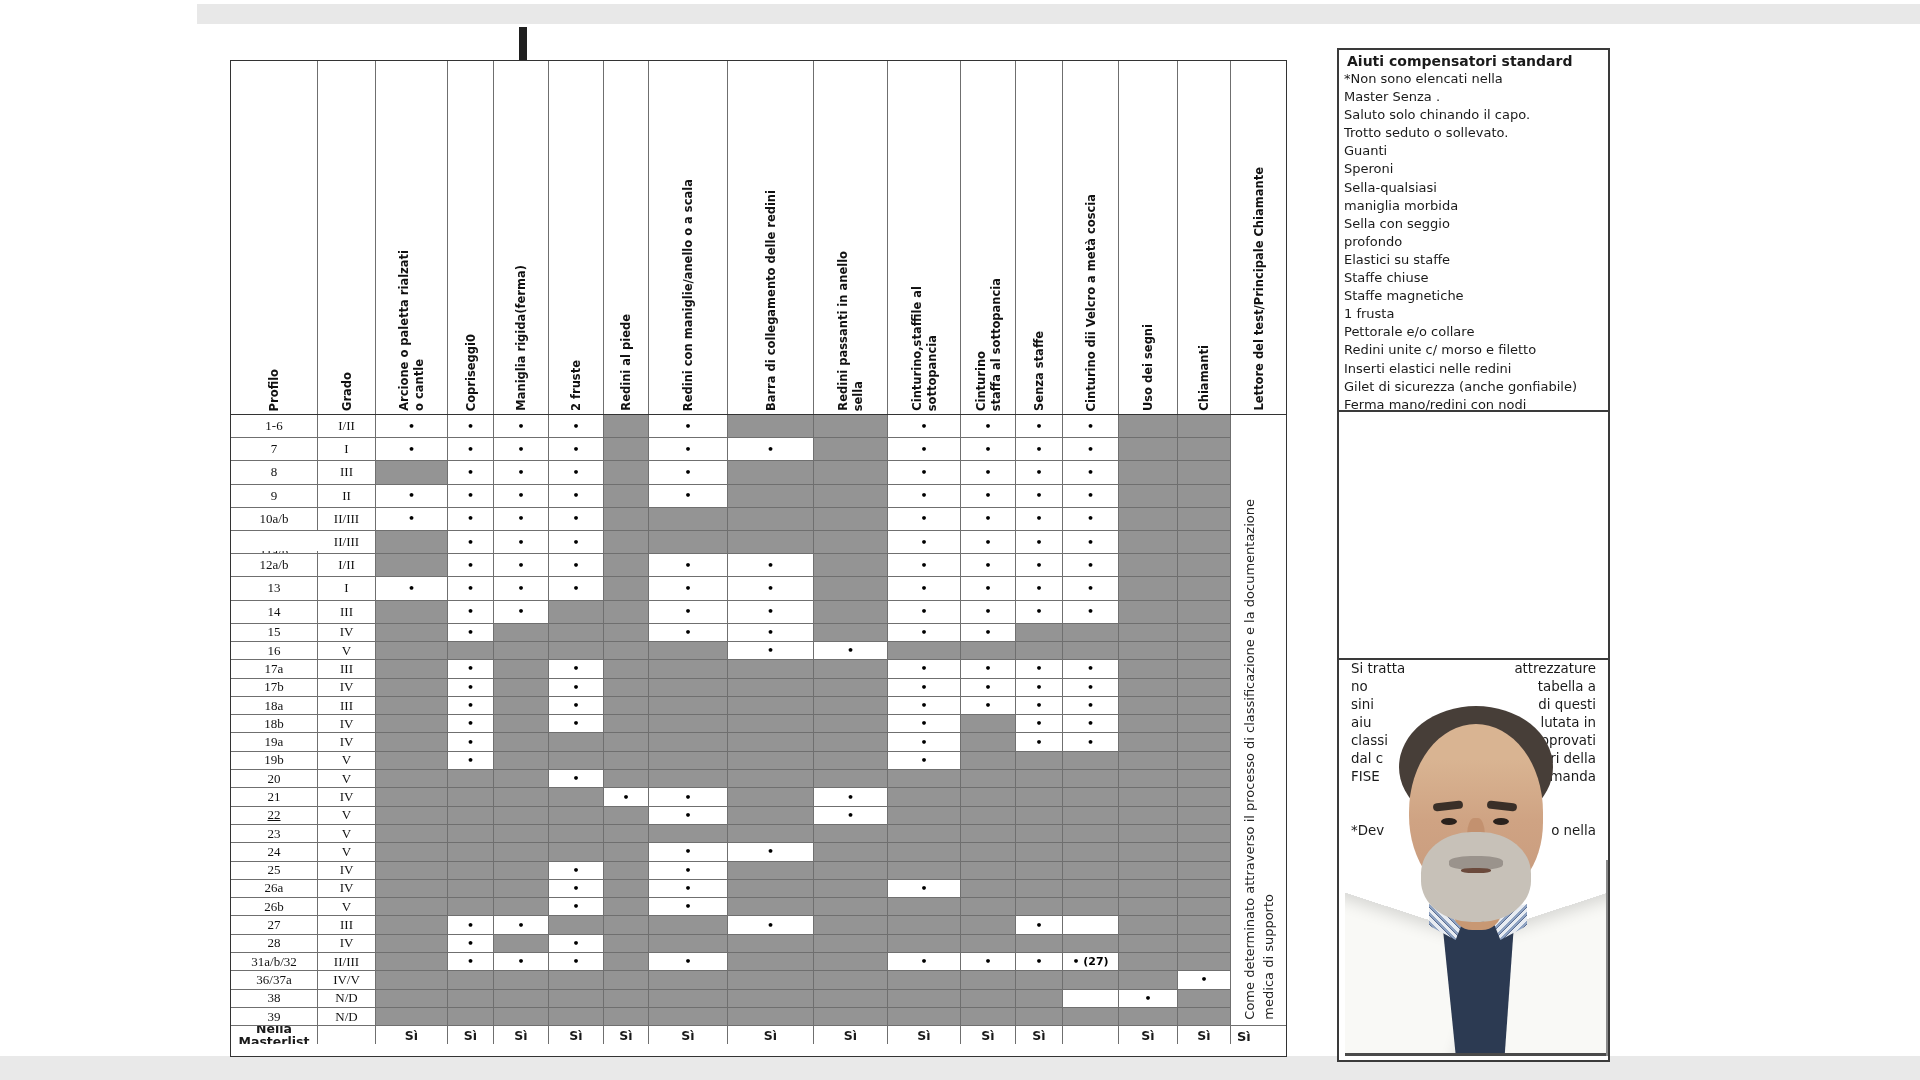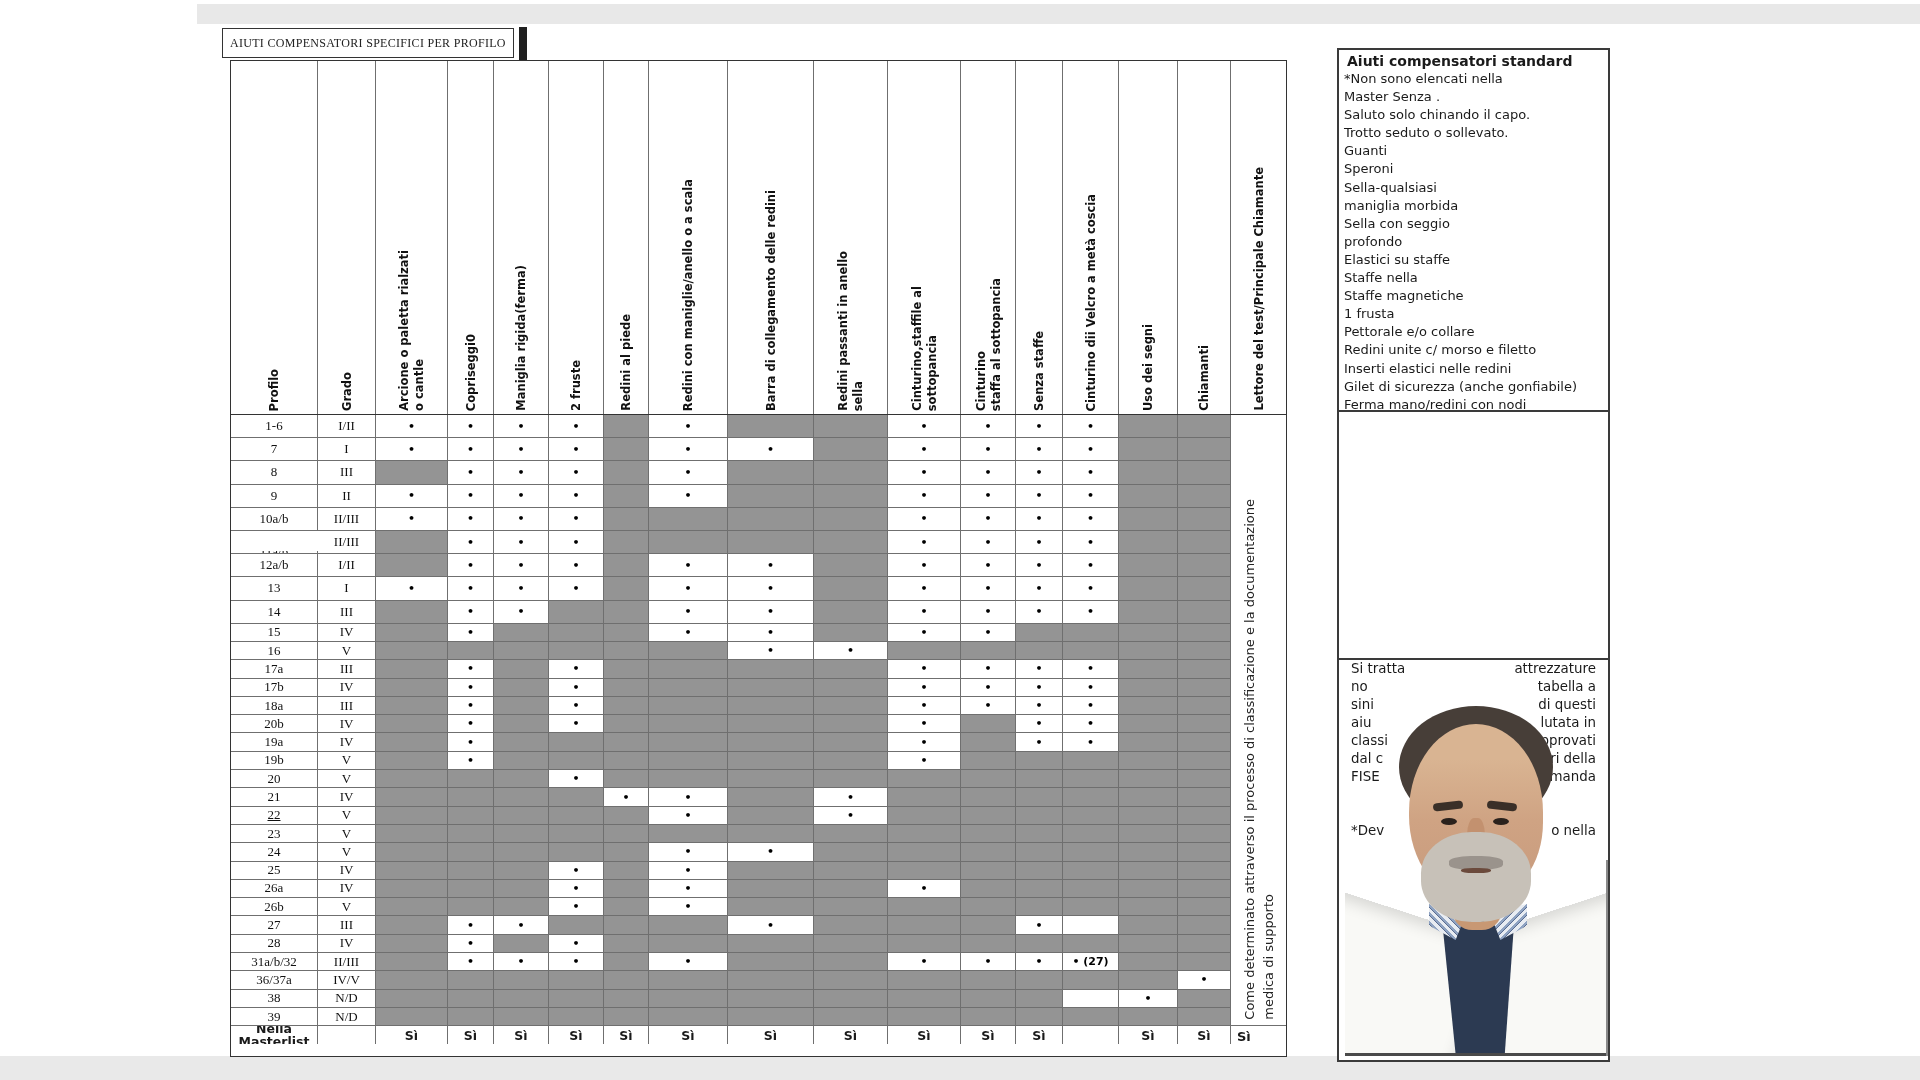--- a/index.html
+++ b/index.html
@@ -82,23 +82,20 @@
   .ph-edge-b{left:0;bottom:0;width:263px;height:3px;background:#4a4a4a;z-index:10;}
   .ph-edge-r{right:0;top:45%;bottom:0;width:2px;background:#8a8a8a;z-index:10;}
 </style>
 </head>
 <body>
 
 <div class="stage">
   <div class="top-strip"></div>
   <div class="bottom-strip"></div>
 
-  <div class="title-box">
-    <span>AIUTI COMPENSATORI SPECIFICI PER PROFILO</span>
-  </div>
   <div class="cursor-bar"></div>
 
   <div class="grid-table">
     <div class="hrow" id="thead">
         <div class="hcell" style="width: 87px;">
           <div class="vtext">Profilo</div>
         </div>
         <div class="hcell" style="width: 58px;">
           <div class="vtext">Grado</div>
         </div>
@@ -400,21 +397,21 @@
             <div class="cell gray" style="width: 86px;"></div>
             <div class="cell gray" style="width: 74px;"></div>
             <div class="cell dot" style="width: 73px;">•</div>
             <div class="cell dot" style="width: 55px;">•</div>
             <div class="cell dot" style="width: 47px;">•</div>
             <div class="cell dot" style="width: 56px;">•</div>
             <div class="cell gray" style="width: 59px;"></div>
             <div class="cell gray" style="width: 53px;"></div>
           </div>
           <div class="trow" style="height: 18.3px;">
-            <div class="cell pcell" style="width: 87px;">20b</div>
+            <div class="cell pcell" style="width: 87px;">18b</div>
             <div class="cell pcell" style="width: 58px;">IV</div>
             <div class="cell gray" style="width: 72px;"></div>
             <div class="cell dot" style="width: 46px;">•</div>
             <div class="cell gray" style="width: 55px;"></div>
             <div class="cell dot" style="width: 55px;">•</div>
             <div class="cell gray" style="width: 45px;"></div>
             <div class="cell gray" style="width: 79px;"></div>
             <div class="cell gray" style="width: 86px;"></div>
             <div class="cell gray" style="width: 74px;"></div>
             <div class="cell dot" style="width: 73px;">•</div>
@@ -751,21 +748,21 @@
         <div class="pl">Master Senza .</div>
         <div class="pl">Saluto solo chinando il capo.</div>
         <div class="pl">Trotto seduto o sollevato.</div>
         <div class="pl">Guanti</div>
         <div class="pl">Speroni</div>
         <div class="pl">Sella-qualsiasi</div>
         <div class="pl">maniglia morbida</div>
         <div class="pl">Sella con seggio</div>
         <div class="pl">profondo</div>
         <div class="pl">Elastici su staffe</div>
-        <div class="pl">Staffe nella</div>
+        <div class="pl">Staffe chiuse</div>
         <div class="pl">Staffe magnetiche</div>
         <div class="pl">1 frusta</div>
         <div class="pl">Pettorale e/o collare</div>
         <div class="pl">Redini unite c/ morso e filetto</div>
         <div class="pl">Inserti elastici nelle redini</div>
         <div class="pl">Gilet di sicurezza (anche gonfiabile)</div>
         <div class="pl">Ferma mano/redini con nodi</div>
       </div>
   </div>
   <div class="panel p-mid"></div>

